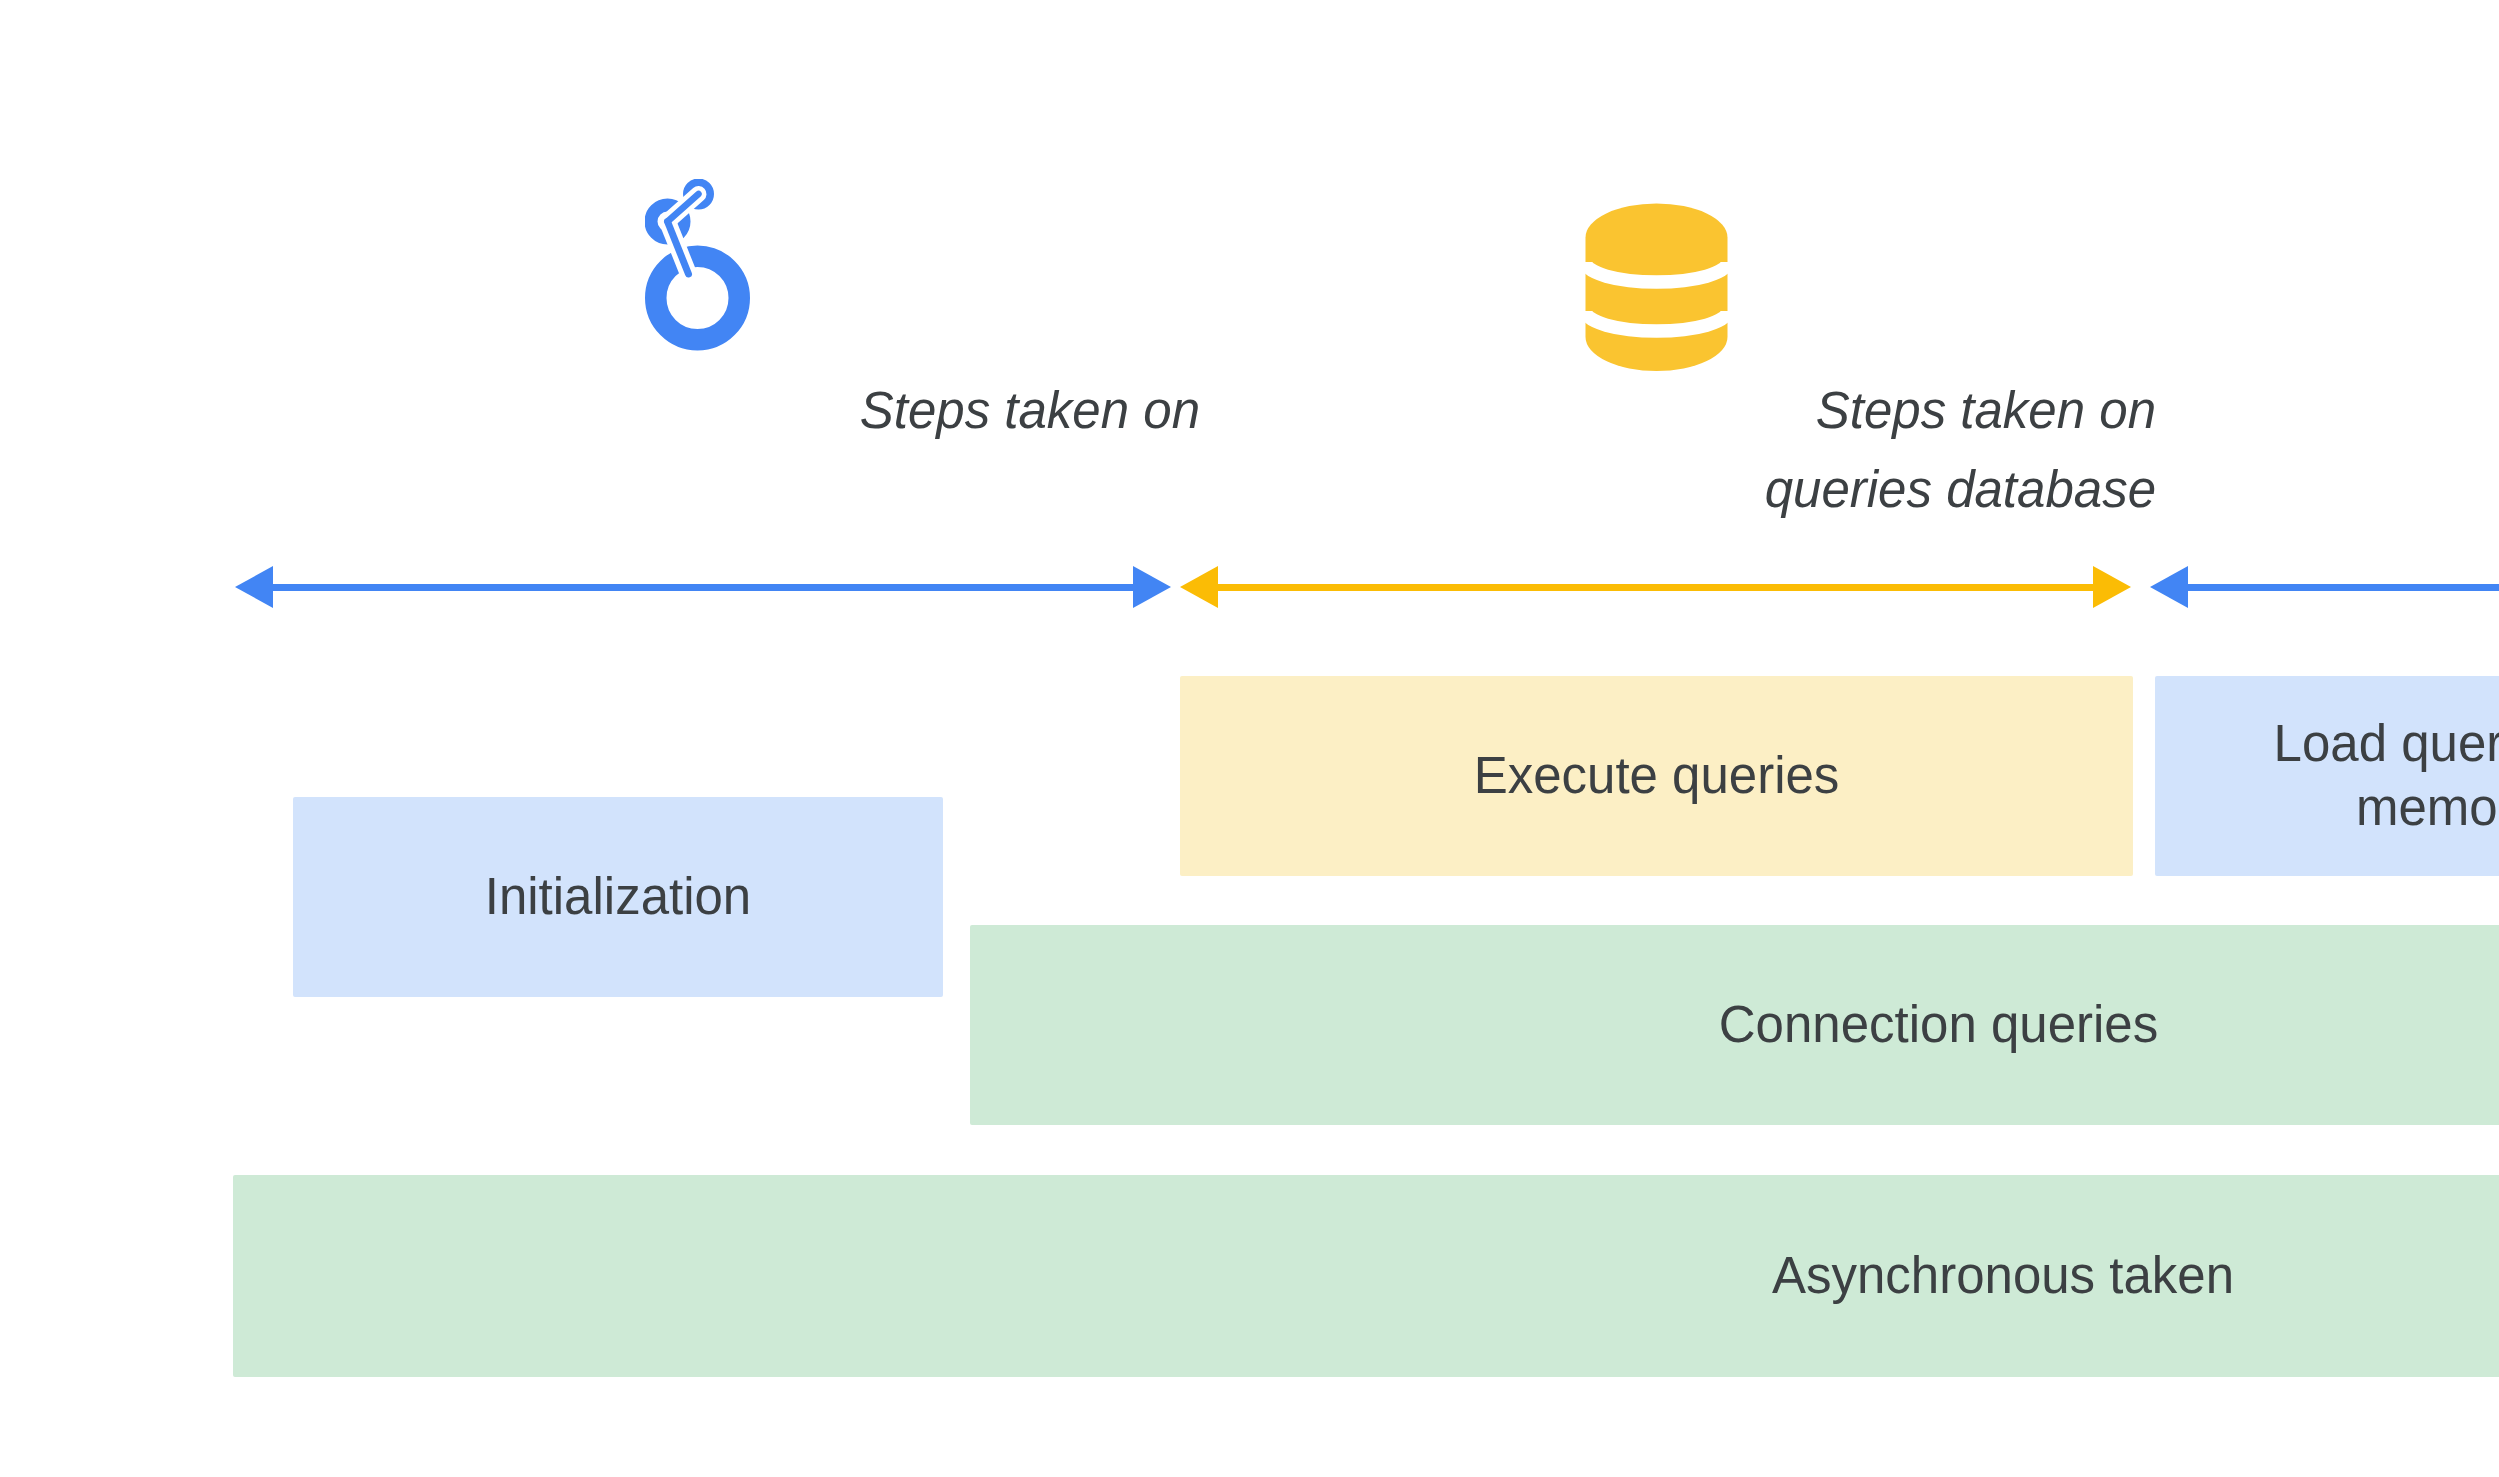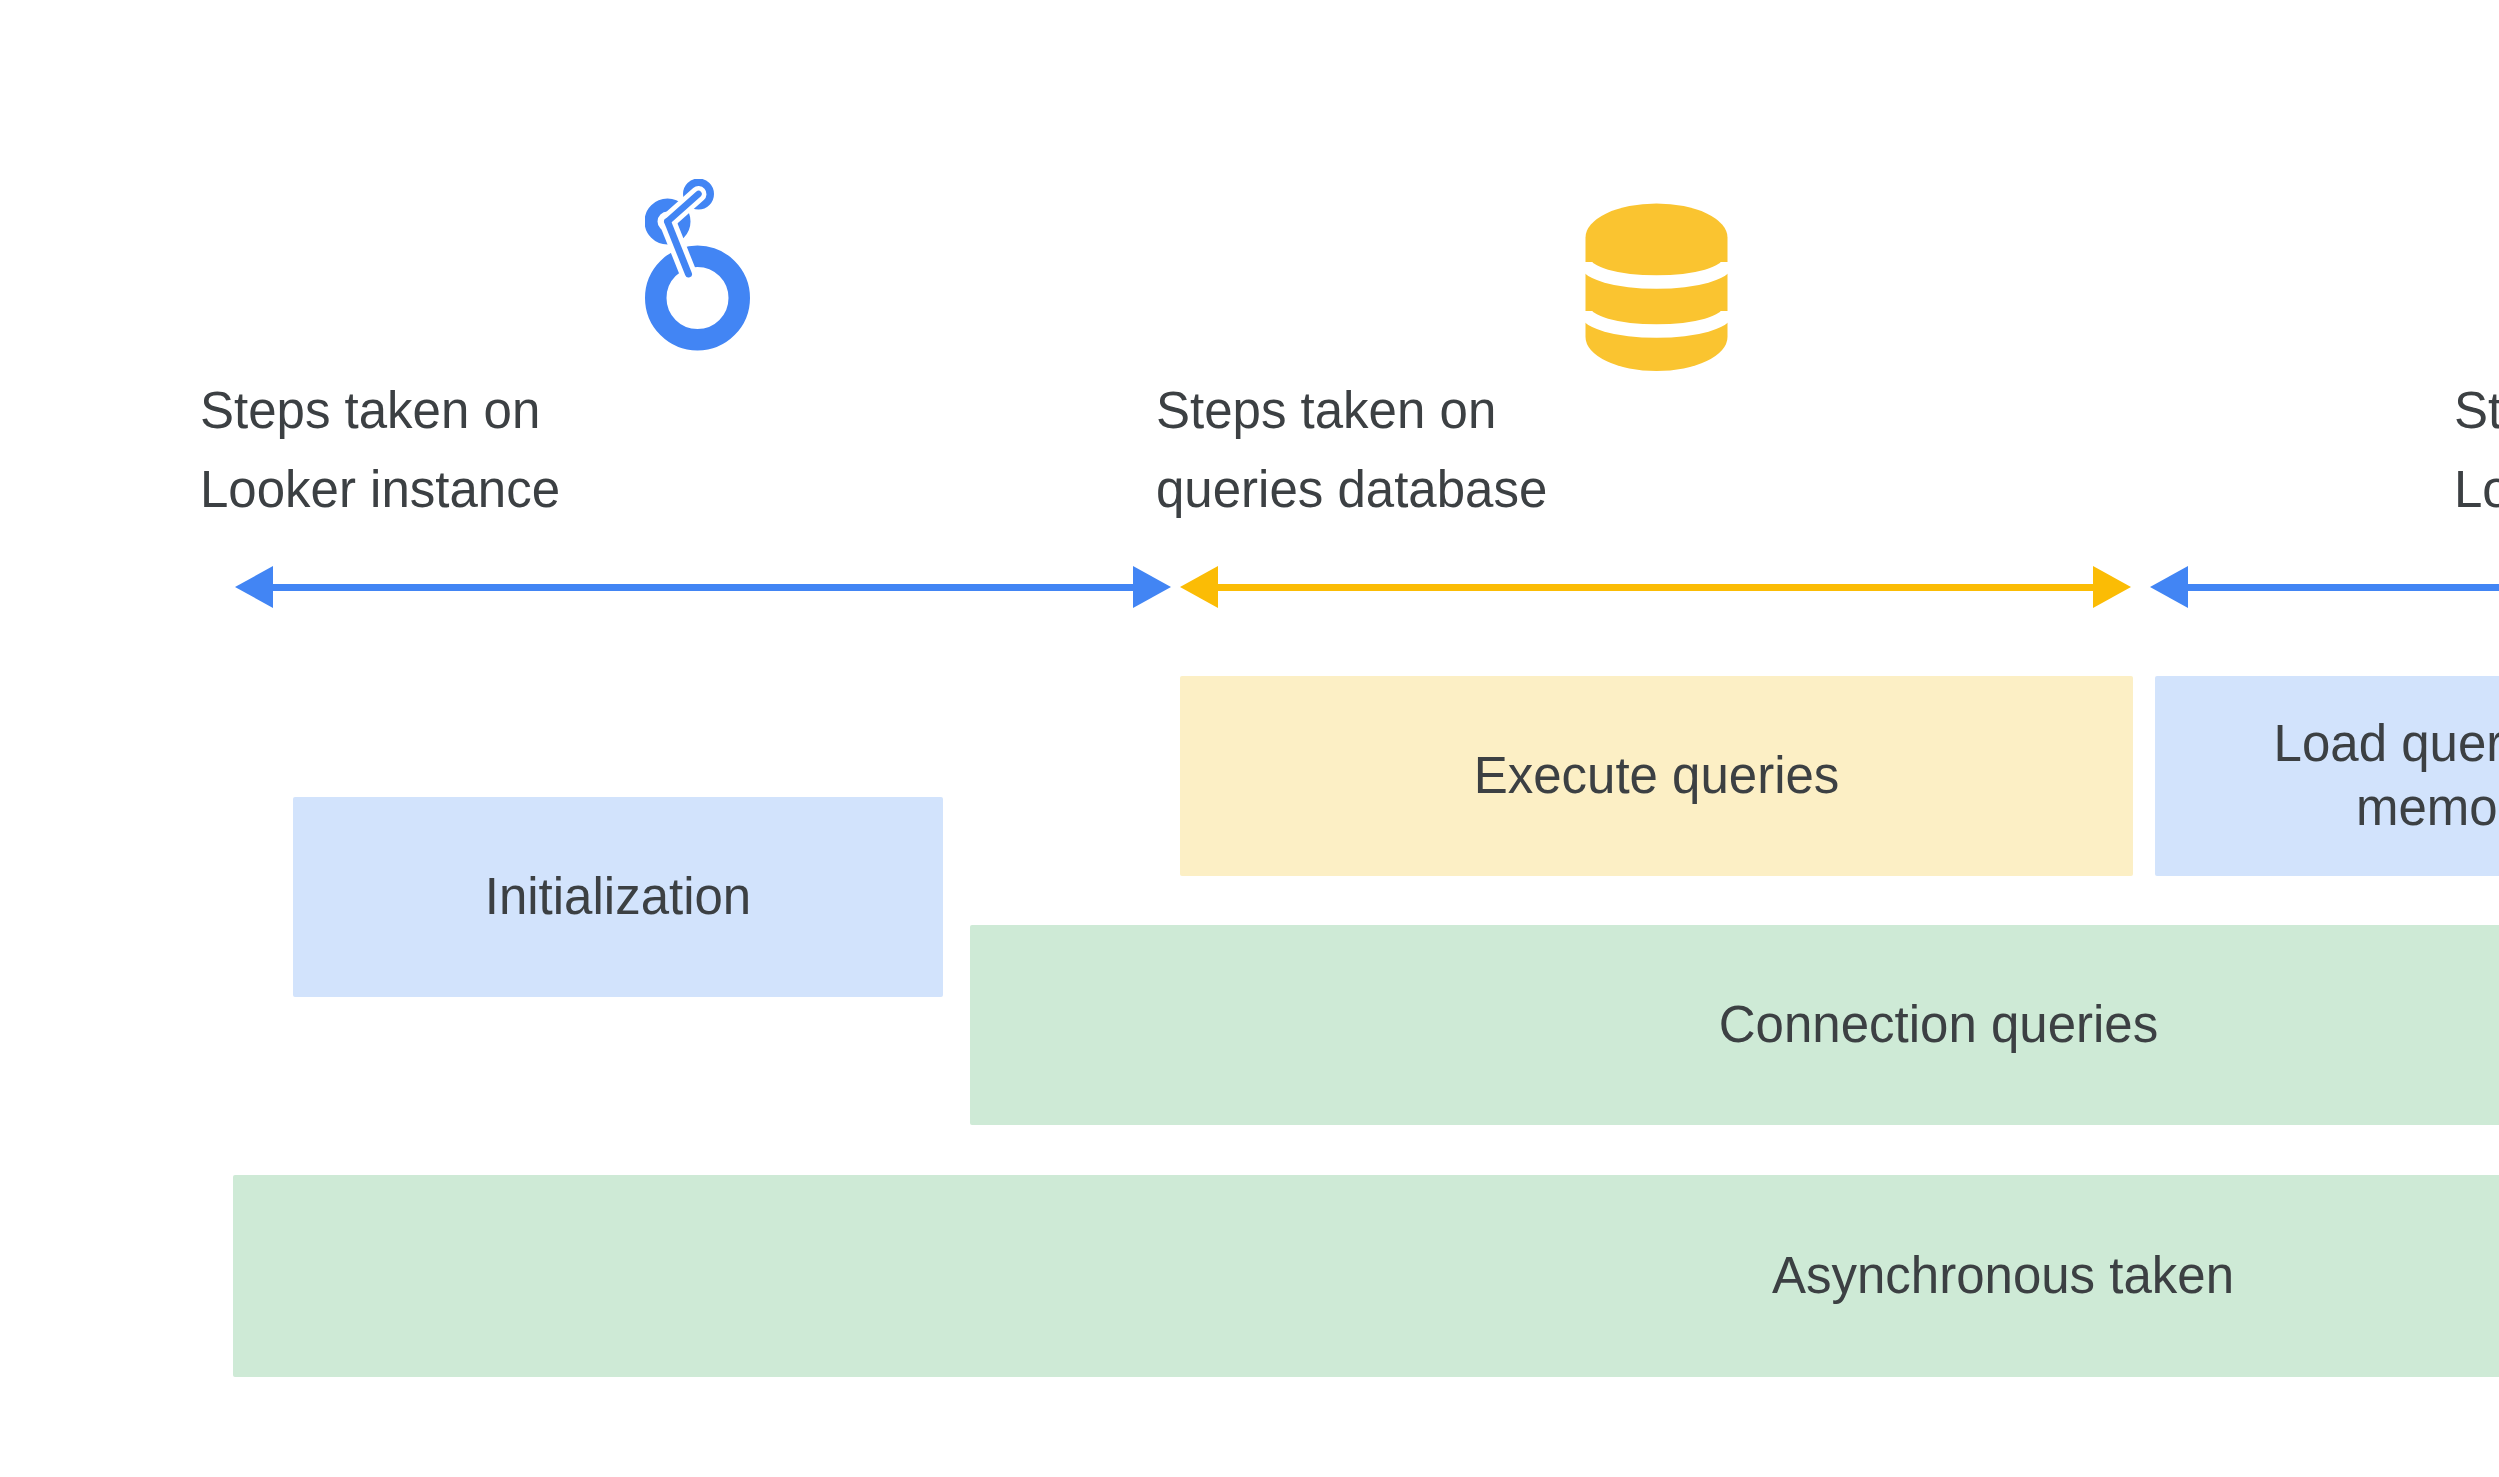--- a/index.html
+++ b/index.html
@@ -8,22 +8,22 @@
     --text:#3C4043;
   }
   html,body{margin:0;padding:0;background:#ffffff;}
   .canvas{
     position:relative; width:3999px; height:1478px; background:#ffffff;
     font-family:"Liberation Sans", sans-serif; color:var(--text); overflow:hidden;
   }
   .abs{position:absolute;}
   
   .sec-label{
-    text-align:left; font-size:51px; line-height:79px; font-weight:400;
-    color:var(--text); white-space:nowrap;
+    text-align:right; font-size:51px; line-height:79px; font-weight:400;
+    color:var(--text); white-space:nowrap;font-style:italic;
   }
   
   .arrow{display:flex; align-items:center; height:42px;}
   .arrow .head-l{width:0;height:0;border-top:21px solid transparent;border-bottom:21px solid transparent;border-right:38px solid var(--ac);flex:0 0 auto;}
   .arrow .head-r{width:0;height:0;border-top:21px solid transparent;border-bottom:21px solid transparent;border-left:38px solid var(--ac);flex:0 0 auto;}
   .arrow .shaft{height:7px;flex:1 1 auto;background:var(--ac);margin:0 -1.5px;}
   
   .pbox{
     display:flex; align-items:center; justify-content:center; text-align:center;
     font-size:51px; line-height:64px; font-weight:400; color:var(--text);
@@ -45,21 +45,20 @@
       <circle cx="45" cy="85" r="33" fill="none" stroke="#4285F4" stroke-width="26"></circle>
       <circle cx="107" cy="30" r="21" fill="none" stroke="#4285F4" stroke-width="20"></circle>
       <line x1="107" y1="30" x2="45" y2="85" stroke="#ffffff" stroke-width="32" stroke-linecap="round"></line>
       <line x1="45" y1="85" x2="87" y2="190" stroke="#ffffff" stroke-width="34" stroke-linecap="round"></line>
       <line x1="107" y1="30" x2="45" y2="85" stroke="#4285F4" stroke-width="13" stroke-linecap="round"></line>
       <line x1="45" y1="85" x2="87" y2="190" stroke="#4285F4" stroke-width="14" stroke-linecap="round"></line>
     </svg>
   </div>
   <div class="abs sec-label" style="left:200px; top:371px; width:1000px;">
     <div>Steps taken on</div>
-    <div>Looker instance</div>
   </div>
   <div class="abs arrow" style="left:235px; top:566px; width:936px; --ac:var(--blue);">
     <div class="head-l"></div>
     <div class="shaft"></div>
     <div class="head-r"></div>
   </div>
 
   <div class="abs" style="left:1584px; top:202px;">
     <svg width="145" height="170" viewBox="0 0 290 340" aria-hidden="true">
       <path d="M 3 71 A 142 68 0 0 1 287 71 L 287 270 A 142 68 0 0 1 3 270 Z" fill="#FAC430"></path>

